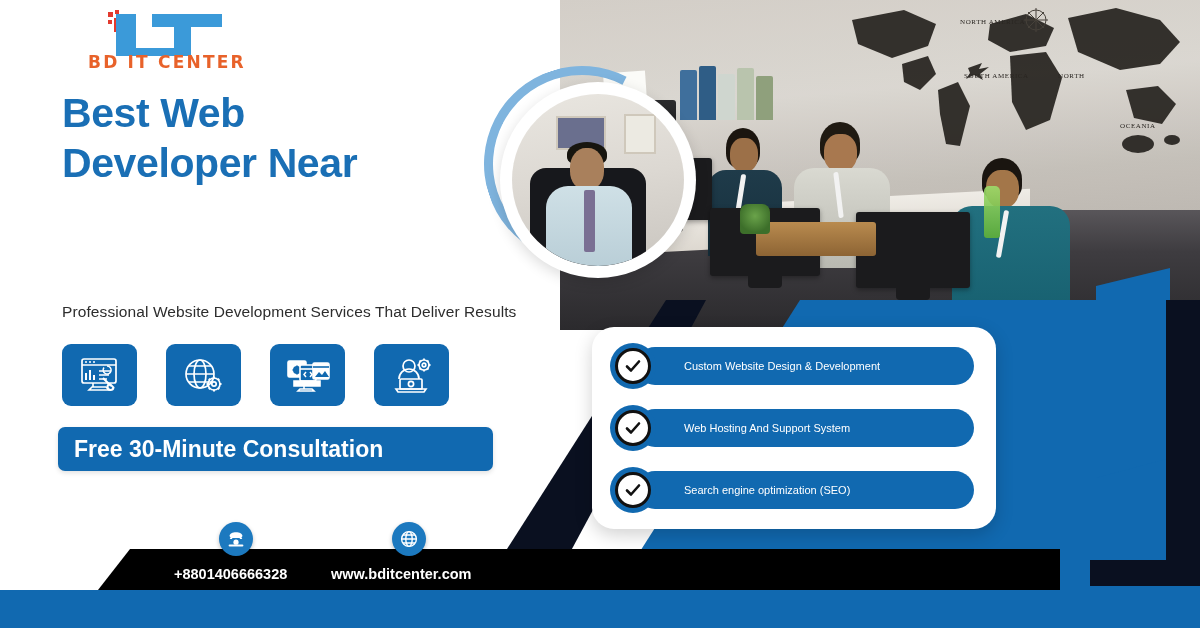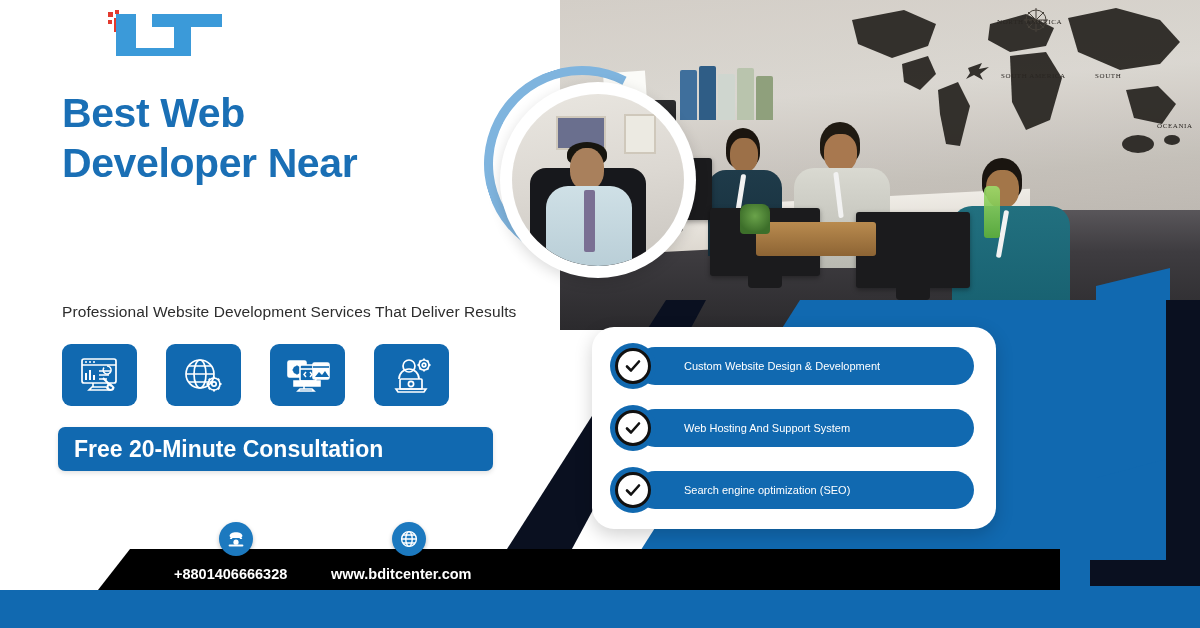--- a/index.html
+++ b/index.html
@@ -18,21 +18,21 @@
   .photo {
     position:absolute; inset:0;
     background:
       linear-gradient(180deg, rgba(0,0,0,0.05), rgba(0,0,0,0.05)),
       linear-gradient(175deg, #ded9d2 0%, #e6e2dc 30%, #cfcac3 55%, #b9b4ad 100%);
   }
   
   .wall-map { position:absolute; left:280px; top:-6px; width:360px; height:180px; opacity:.92; }
   .map-label {
     position:absolute; font-family:"Liberation Serif", serif;
-    font-size:7px; letter-spacing:.6px; color:#2a2622; text-align:center;margin-left:37px;
+    font-size:7px; letter-spacing:.6px; color:#2a2622; text-align:center;
   }
   
   .desk {
     position:absolute; left:0; bottom:0; width:100%; height:120px;
     background:linear-gradient(180deg,#59565a 0%, #3e3c40 35%, #2b2a2d 100%);
   }
   .desk-top {
     position:absolute; left:40px; bottom:86px; width:430px; height:44px;
     background:linear-gradient(180deg,#efece6,#ddd8d0);
     transform:skewY(-3deg);
@@ -253,21 +253,21 @@
           <ellipse cx="332" cy="146" rx="8" ry="5"></ellipse>
         </g>
         <g fill="none" stroke="#3a352e" stroke-width="1">
           <circle cx="196" cy="26" r="10"></circle>
           <path d="M196 14 L196 38 M184 26 L208 26 M188 18 L204 34 M204 18 L188 34"></path>
         </g>
         <path d="M128 74 l14 -5 l-3 6 l10 -2 l-9 7 l3 6 l-9 -5 l-8 4 l4 -6 z" fill="#26231f"></path>
       </svg>
       <div class="map-label" style="left:400px; top:18px;">NORTH AMERICA</div>
       <div class="map-label" style="left:404px; top:72px;">SOUTH AMERICA</div>
-      <div class="map-label" style="left:498px; top:72px;">SOUTH</div>
+      <div class="map-label" style="left:498px; top:72px;">NORTH</div>
       <div class="map-label" style="left:560px; top:122px;">OCEANIA</div>
 
       <div class="paper"></div>
       <div class="printer"></div>
       <div class="binders">
         <div class="binder" style="left:0;  height:50px; background:#3f6f9c;"></div>
         <div class="binder" style="left:19px; height:54px; background:#2f5d86;"></div>
         <div class="binder" style="left:38px; height:46px; background:#cfd6cf;"></div>
         <div class="binder" style="left:57px; height:52px; background:#b9c4ad;"></div>
         <div class="binder" style="left:76px; height:44px; background:#8fa07c;"></div>
@@ -330,20 +330,21 @@
   <div class="logo">
     <svg class="logo-lt" width="150" height="46" viewBox="0 0 150 46">
       <rect x="2" y="2" width="5" height="5" fill="#e23a2e"></rect>
       <rect x="9" y="0" width="4" height="4" fill="#e23a2e"></rect>
       <rect x="2" y="10" width="4" height="4" fill="#e23a2e"></rect>
       <rect x="8" y="8" width="22" height="14" fill="#e23a2e"></rect>
       <path d="M10 14 h20 v34 h38 v12 H10 Z" fill="#3b9ad9" transform="translate(0,-10)"></path>
       <rect x="46" y="4" width="70" height="13" fill="#3b9ad9"></rect>
       <rect x="68" y="4" width="17" height="46" fill="#3b9ad9"></rect>
     </svg>
+    <div class="logo-text">BD IT CENTER</div>
   </div>
 
   <div class="headline">
     <div>Best Web</div>
     <div>Developer Near</div>
   </div>
 
   <div class="subtitle">Professional Website Development Services That Deliver Results</div>
 
   <div class="icon-row">
@@ -393,21 +394,21 @@
         <circle cx="33" cy="8" r="5"></circle>
           <circle cx="33" cy="8" r="1.8"></circle>
         <path d="M33 1.5 v1.6 M33 13 v1.6 M26.5 8 h1.6 M37.9 8 h1.6 M28.5 3.5 l1.2 1.2 M36.3 11.3 l1.2 1.2 M37.5 3.5 l-1.2 1.2 M29.7 11.3 l-1.2 1.2" stroke-width="1.8"></path>
         <rect x="9" y="22" width="22" height="10" rx="1"></rect>
         <circle cx="20" cy="27" r="2.6"></circle>
         <path d="M5 32 h30 l-2 3 H7 z"></path>
       </svg>
     </div>
   </div>
 
-  <div class="cta">Free 20-Minute Consultation</div>
+  <div class="cta">Free 30-Minute Consultation</div>
 
   <div class="feat-card">
     <div class="feat-row">
       <div class="feat-pill">Custom Website Design &amp; Development</div>
       <div class="check">
         <div class="check-in">
           <svg width="20" height="20" viewBox="0 0 20 20" fill="none" stroke="#111" stroke-width="2.6" stroke-linecap="round" stroke-linejoin="round">
             <path d="M4 10.5 L8 14.5 L16 5.5"></path>
           </svg>
         </div>

